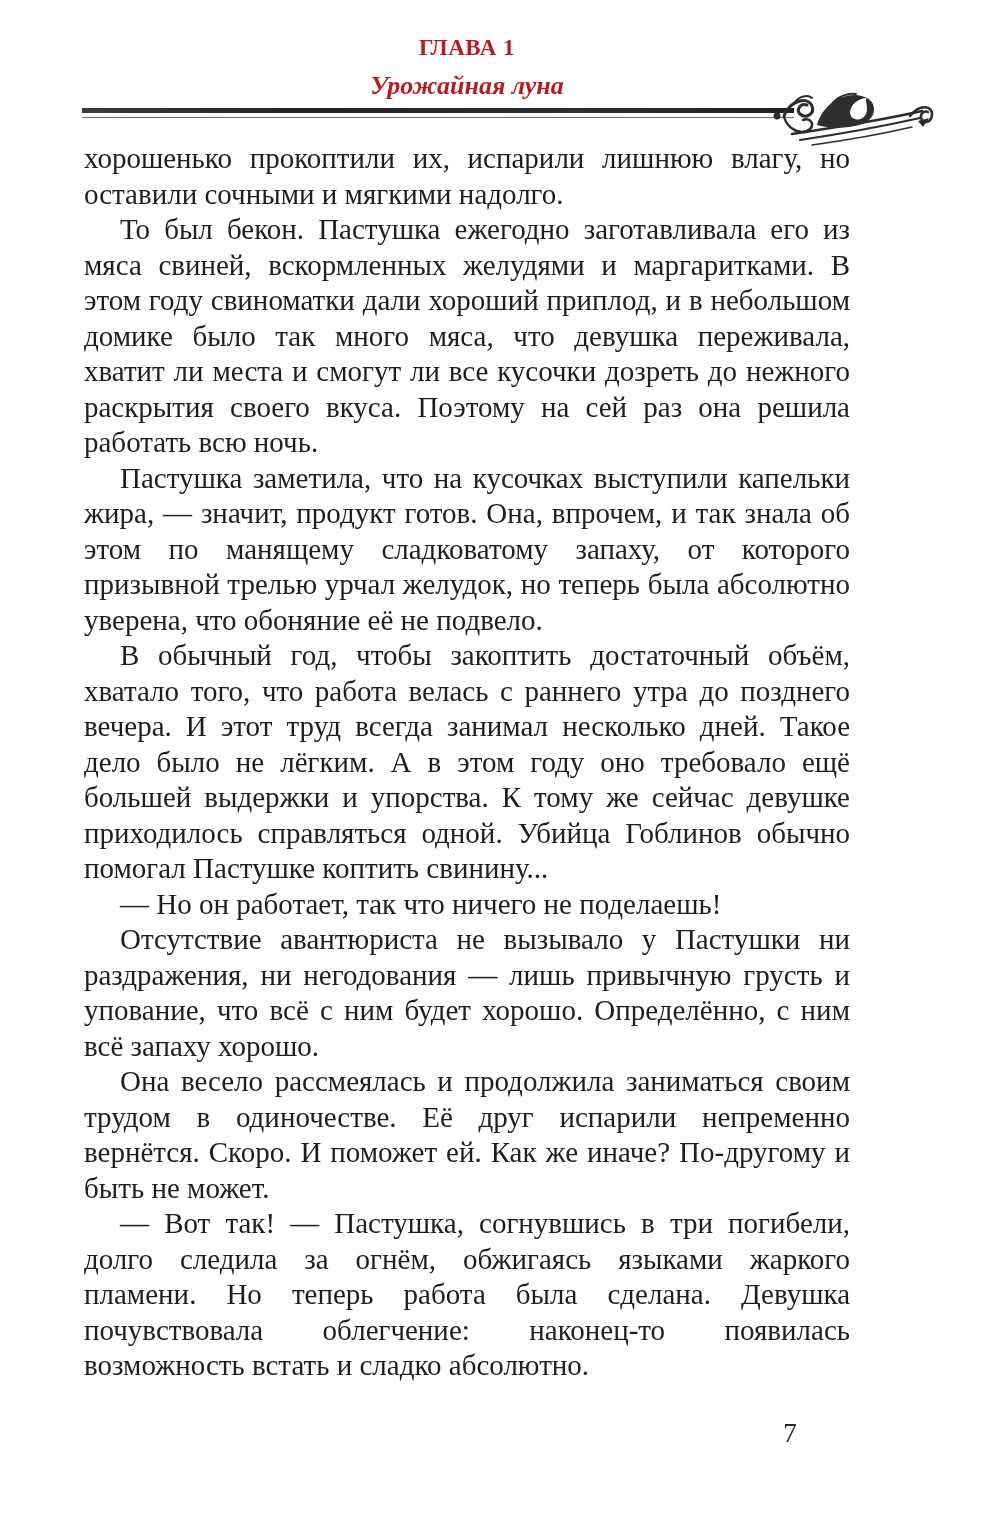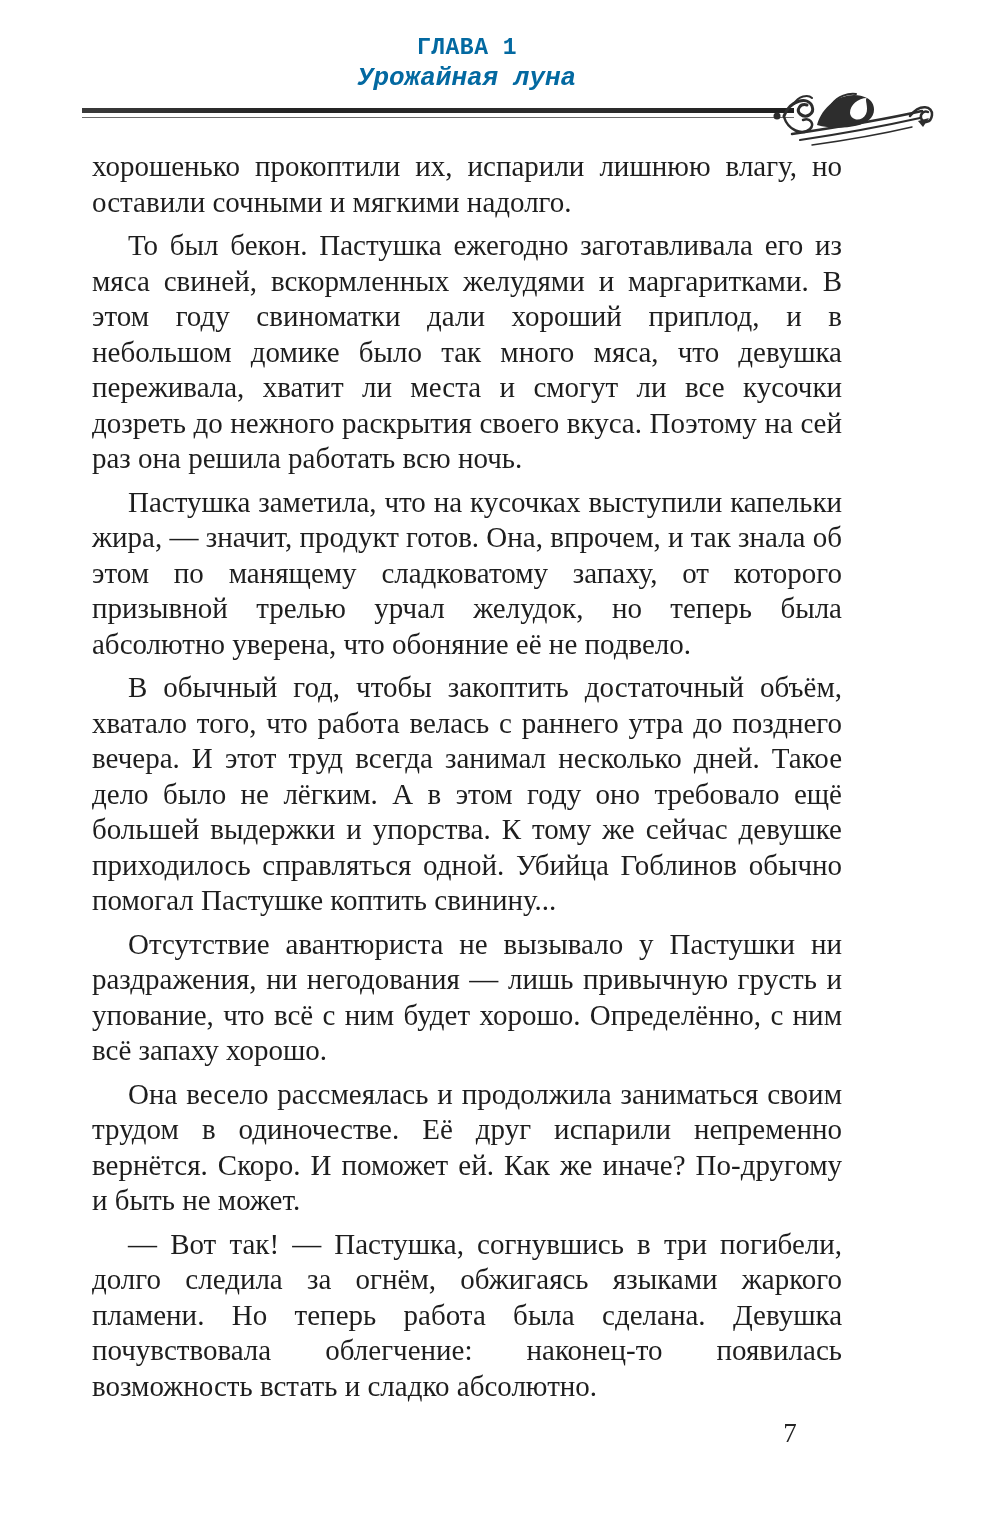--- a/index.html
+++ b/index.html
@@ -16,34 +16,35 @@
     font-family: "Liberation Serif", serif;
   }
 
   
   .chapter-header {
     position: absolute;
     left: 84px;
     top: 34px;
     width: 766px;
     text-align: center;
-    color: #0369a1;
-    font-family: Liberation Mono, monospace;
+    color: #b91c1c;
+    font-family: Liberation Serif, serif;
   }
   .chapter-label {
     font-size: 23px;
     font-weight: 700;
     letter-spacing: 0.5px;
     line-height: 28px;
   }
   .chapter-title {
     font-size: 26px;
     font-weight: 700;
     font-style: italic;
     line-height: 32px;
+    margin-top: 8px;
   }
 
   
   .rule-wrap {
     position: absolute;
     left: 82px;
     top: 106px;
     width: 868px;
     height: 44px;
   }
@@ -76,21 +77,21 @@
     position: absolute;
     left: 84px;
     top: 141px;
     width: 766px;
     color: #1e1e1e;
     font-size: 29px;
     line-height: 35.5px;
     text-align: justify;
   }
   .body-text p {
-    margin: 8px;
+    margin: 0;
     padding: 0;
     text-indent: 36px;
   }
   .body-text p.no-indent {
     text-indent: 0;
   }
 
   
   .page-number {
     position: absolute;
@@ -135,20 +136,21 @@
         <path d="M146 31 l11 -3 -6 9 z" fill="#2d2d2d" stroke="none"></path>
       </g>
     </svg>
   </div>
 
   <div class="body-text">
     <p class="no-indent">хорошенько прокоптили их, испарили лишнюю влагу, но оставили сочными и мягкими надолго.</p>
     <p>То был бекон. Пастушка ежегодно заготавливала его из мяса свиней, вскормленных желудями и маргаритками. В этом году свиноматки дали хороший приплод, и в небольшом домике было так много мяса, что девушка переживала, хватит ли места и смогут ли все кусочки дозреть до нежного раскрытия своего вкуса. Поэтому на сей раз она решила работать всю ночь.</p>
     <p>Пастушка заметила, что на кусочках выступили капельки жира, — значит, продукт готов. Она, впрочем, и так знала об этом по манящему сладковатому запаху, от которого призывной трелью урчал желудок, но теперь была абсолютно уверена, что обоняние её не подвело.</p>
     <p>В обычный год, чтобы закоптить достаточный объём, хватало того, что работа велась с раннего утра до позднего вечера. И этот труд всегда занимал несколько дней. Такое дело было не лёгким. А в этом году оно требовало ещё большей выдержки и упорства. К тому же сейчас девушке приходилось справляться одной. Убийца Гоблинов обычно помогал Пастушке коптить свинину...</p>
+    <p>— Но он работает, так что ничего не поделаешь!</p>
     <p>Отсутствие авантюриста не вызывало у Пастушки ни раздражения, ни негодования — лишь привычную грусть и упование, что всё с ним будет хорошо. Определённо, с ним всё запаху хорошо.</p>
     <p>Она весело рассмеялась и продолжила заниматься своим трудом в одиночестве. Её друг испарили непременно вернётся. Скоро. И поможет ей. Как же иначе? По-другому и быть не может.</p>
     <p>— Вот так! — Пастушка, согнувшись в три погибели, долго следила за огнём, обжигаясь языками жаркого пламени. Но теперь работа была сделана. Девушка почувствовала облегчение: наконец-то появилась возможность встать и сладко абсолютно.</p>
   </div>
 
   <div class="page-number">7</div>
 
 </div>
 
 </body></html>

